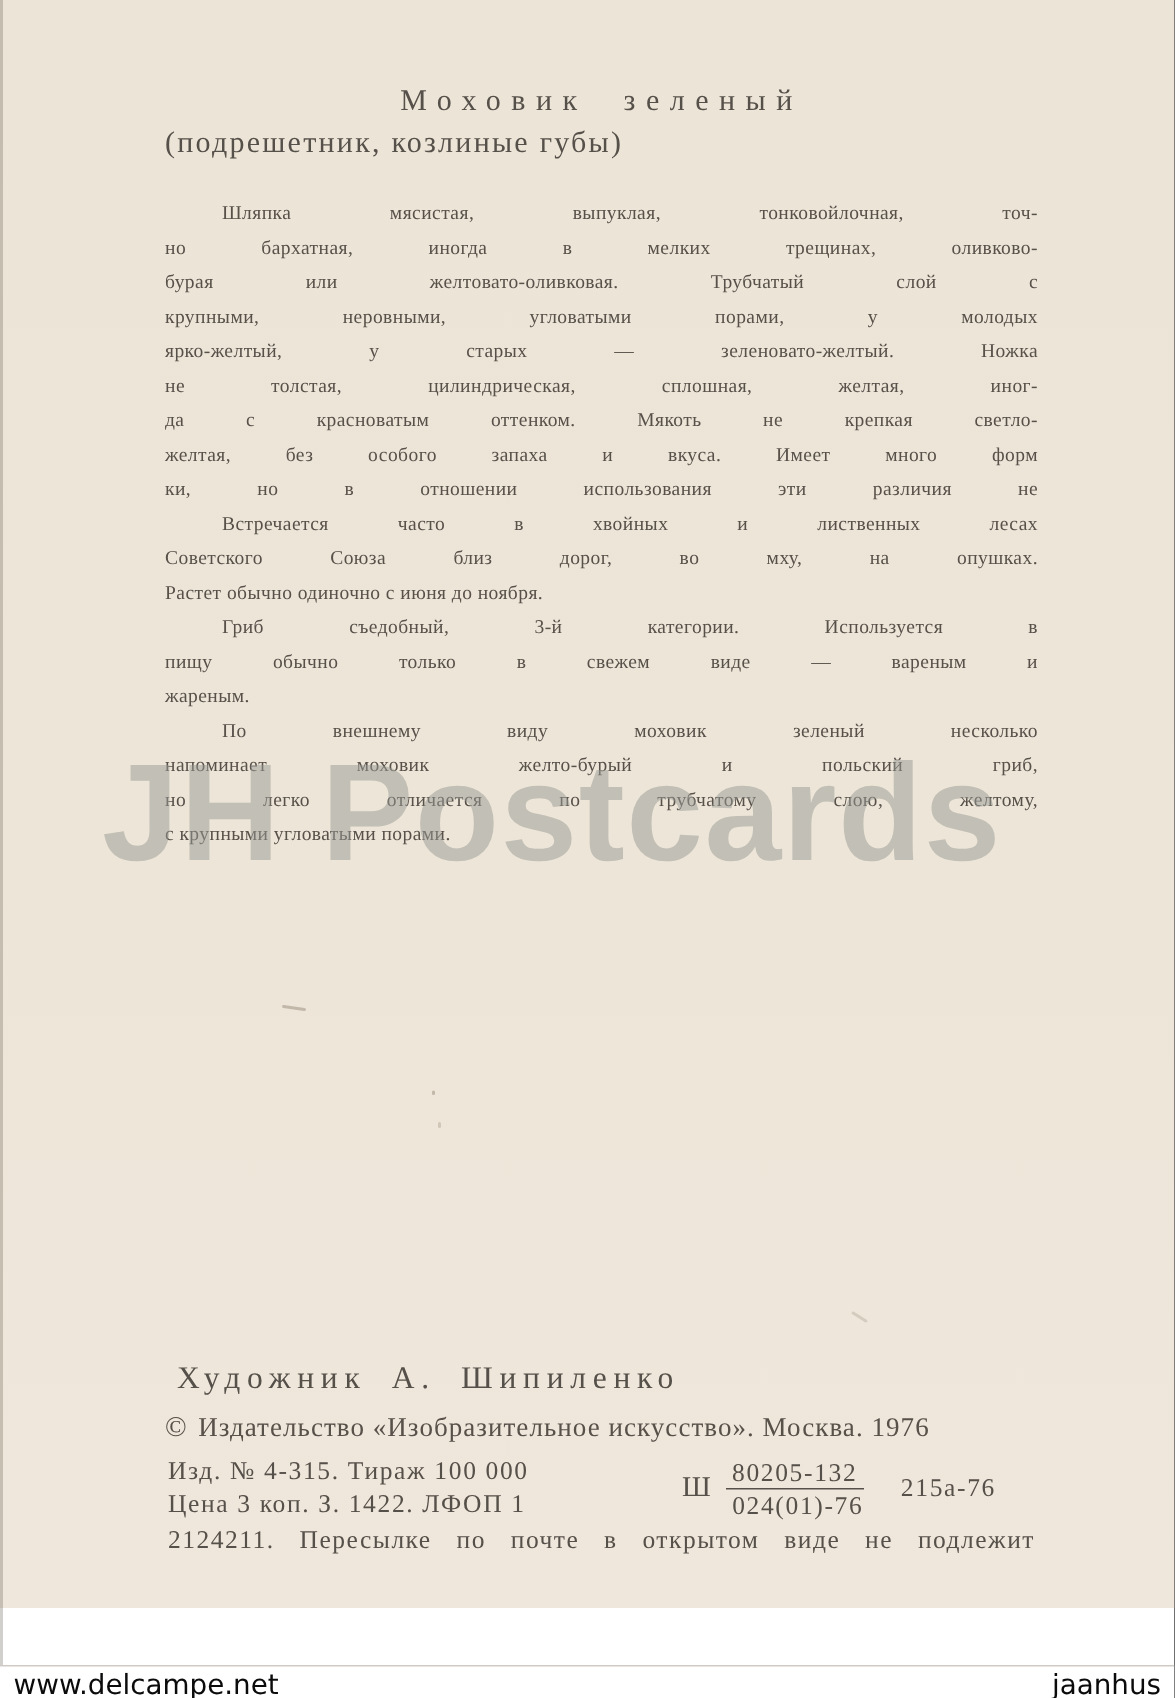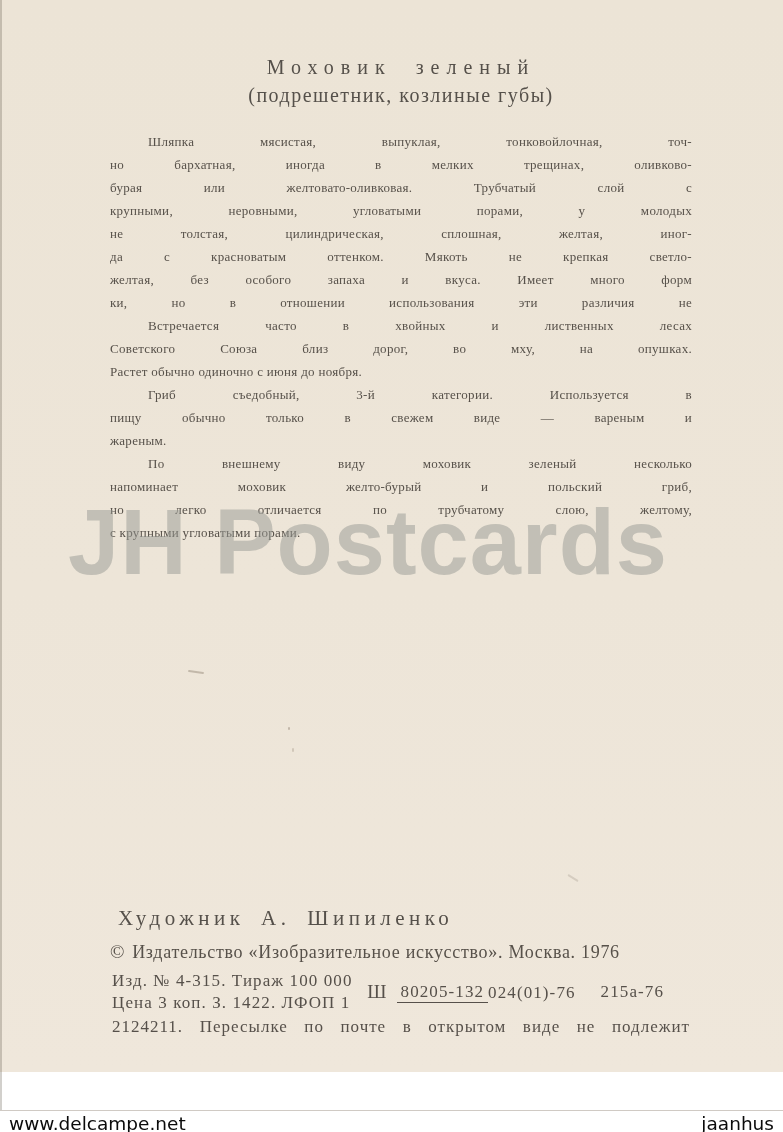--- a/index.html
+++ b/index.html
@@ -19,21 +19,21 @@
   .speck.s2{left:288px;top:727px;width:2px;height:3px;}
   .speck.s3{left:292px;top:748px;width:2px;height:4px;opacity:.3;}
   .speck.s4{left:567px;top:877px;width:12px;height:2px;transform:rotate(32deg);opacity:.25;}
 
   
   .title{
     position:absolute;left:110px;top:56px;width:582px;text-align:center;
     font-size:20px;letter-spacing:7px;word-spacing:12px;color:#55504a;
   }
   .subtitle{
-    position:absolute;left:110px;top:84px;width:582px;text-align:center;
+    position:absolute;left:110px;top:84px;width:582px;text-align:left;
     font-size:20px;letter-spacing:1.5px;color:#55504a;
   }
 
   
   .body-text{
     position:absolute;left:110px;top:130px;width:582px;z-index:2;
     font-size:13px;letter-spacing:.3px;color:#57514a;
   }
   .tline{text-align:justify;text-align-last:justify;line-height:23px;white-space:normal;}
   .tline.first{padding-left:38px;}
@@ -57,21 +57,21 @@
   }
   .publisher .copy{font-size:19px;margin-right:7px;}
   .imprint-row{
     position:absolute;left:112px;top:970px;width:580px;
     display:flex;justify-content:space-between;align-items:center;
     font-size:17px;letter-spacing:1.1px;color:#56504a;
   }
   .imprint-left div{line-height:22px;}
   .code-group{display:flex;align-items:center;gap:9px;margin-right:28px;}
   .code-prefix{font-size:19px;}
-  .fraction{display:inline-flex;flex-direction:row;text-align:center;font-size:17px;line-height:19px;}
+  .fraction{display:inline-flex;flex-direction:column;text-align:center;font-size:17px;line-height:19px;align-items:flex-end;}
   .fraction .num{border-bottom:1.5px solid #56504a;padding:0 4px 1px;}
   .fraction .den{padding-top:1px;}
   .code-suffix{font-size:17px;margin-left:16px;}
   .imprint-line3{
     position:absolute;left:112px;top:1017px;width:578px;
     font-size:17px;letter-spacing:1px;color:#56504a;
     text-align:justify;text-align-last:justify;
   }
 
   
@@ -93,20 +93,21 @@
 
     <div class="title">Моховик зеленый</div>
     <div class="subtitle">(подрешетник, козлиные губы)</div>
 
     <div class="body-text" id="paragraphs">
         <div class="para">
           <div class="tline first">Шляпка мясистая, выпуклая, тонковойлочная, точ-</div>
           <div class="tline">но бархатная, иногда в мелких трещинах, оливково-</div>
           <div class="tline">бурая или желтовато-оливковая. Трубчатый слой с</div>
           <div class="tline">крупными, неровными, угловатыми порами, у молодых</div>
+          <div class="tline">ярко-желтый, у старых — зеленовато-желтый. Ножка</div>
           <div class="tline">не толстая, цилиндрическая, сплошная, желтая, иног-</div>
           <div class="tline">да с красноватым оттенком. Мякоть не крепкая светло-</div>
           <div class="tline">желтая, без особого запаха и вкуса. Имеет много форм</div>
           <div class="tline">ки, но в отношении использования эти различия не</div>
         </div>
         <div class="para">
           <div class="tline first">Встречается часто в хвойных и лиственных лесах</div>
           <div class="tline">Советского Союза близ дорог, во мху, на опушках.</div>
           <div class="tline last">Растет обычно одиночно с июня до ноября.</div>
         </div>

